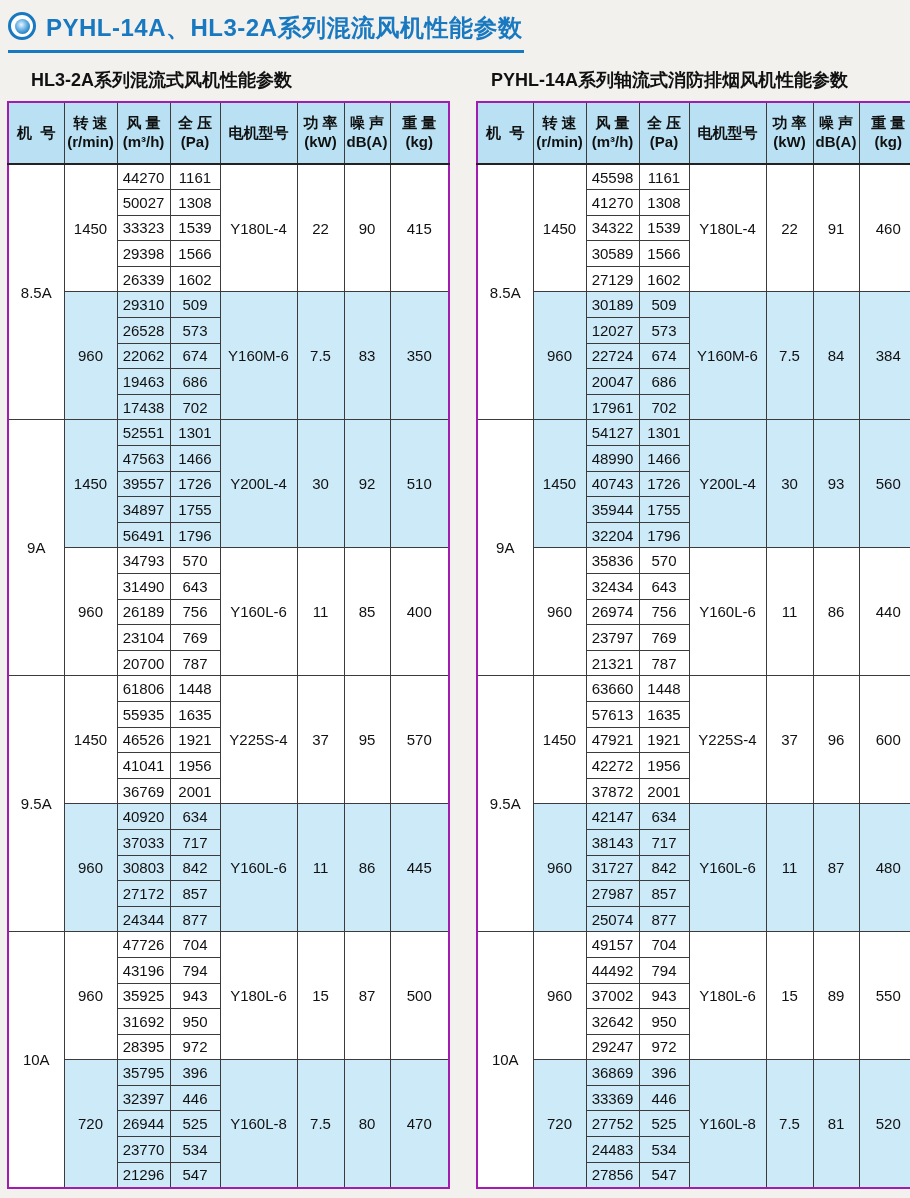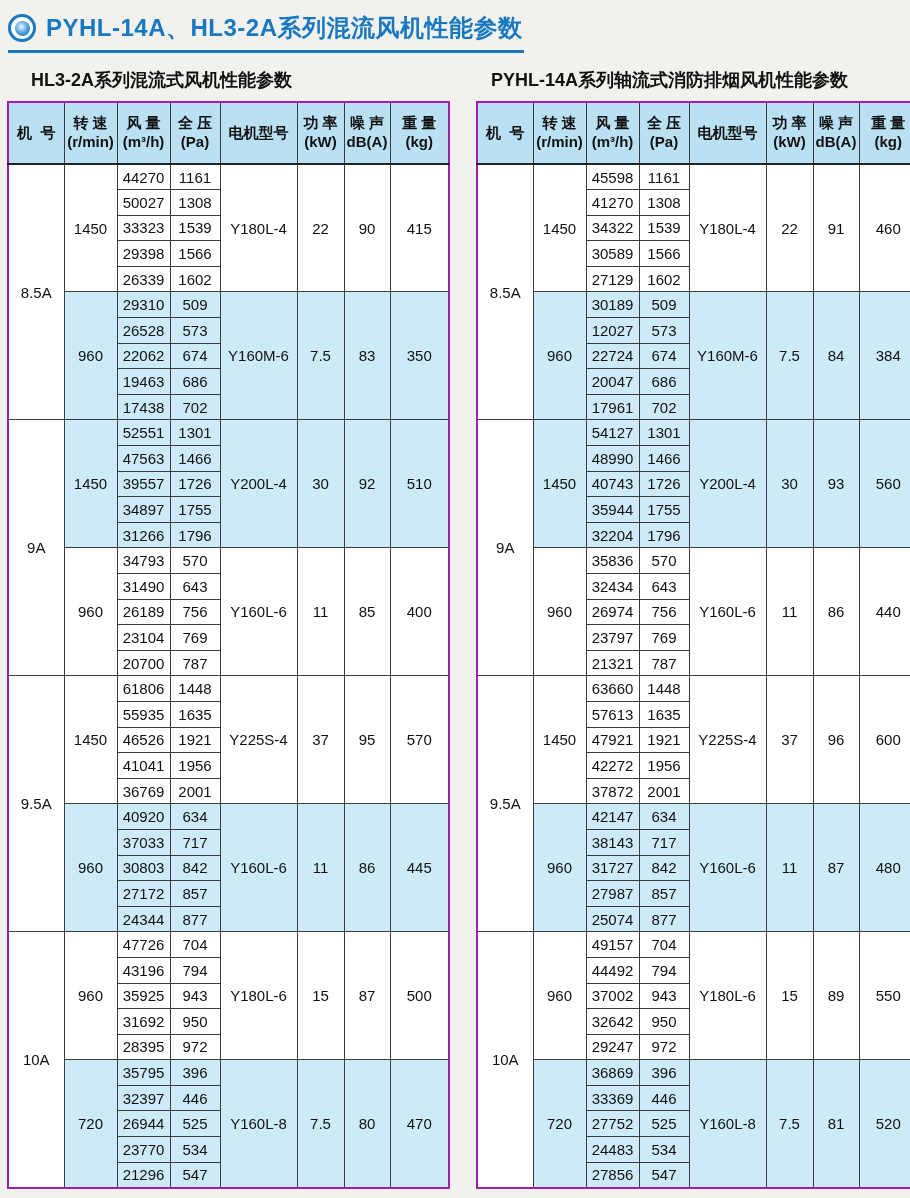--- a/index.html
+++ b/index.html
@@ -5,21 +5,21 @@
   html,body{margin:0;padding:0;}
   body{
     width:910px;height:1198px;
     background:#f2f1ee;
     font-family:"Liberation Sans",sans-serif;
     color:#111;
     -webkit-font-smoothing:antialiased;
   }
   
   .title-row{
-    display:flex;align-items:center;gap:10px;
+    display:flex;align-items:flex-start;gap:10px;
     margin:12px 0 0 8px;
     width:516px;
     padding-bottom:6px;
     border-bottom:3px solid #1878c0;
   }
   .title-icon{
     width:22px;height:22px;border-radius:50%;
     border:3px solid #1878c0;
     display:flex;align-items:center;justify-content:center;
     background:#fdfdfb;
@@ -200,21 +200,21 @@
           </tr>
           <tr>
             <td class="num hl">39557</td>
             <td class="num hl">1726</td>
           </tr>
           <tr>
             <td class="num hl">34897</td>
             <td class="num hl">1755</td>
           </tr>
           <tr>
-            <td class="num hl">31266</td>
+            <td class="num hl">56491</td>
             <td class="num hl">1796</td>
           </tr>
           <tr>
             <td class="speed" rowspan="5">960</td>
             <td class="num">34793</td>
             <td class="num">570</td>
             <td class="motor" rowspan="5">Y160L-6</td>
             <td class="num" rowspan="5">11</td>
             <td class="num" rowspan="5">85</td>
             <td class="num" rowspan="5">400</td>

